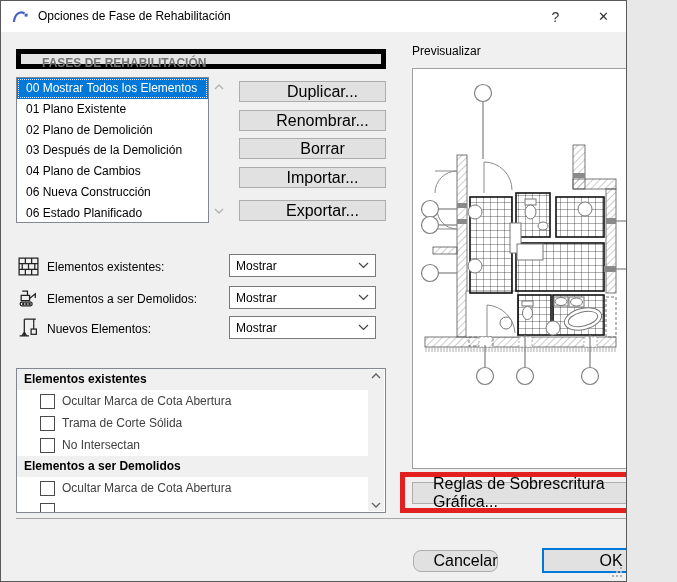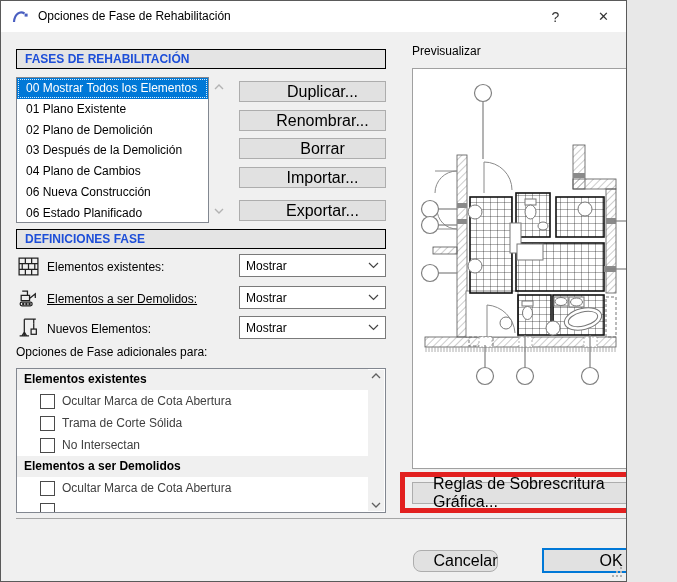--- a/index.html
+++ b/index.html
@@ -3,30 +3,30 @@
 <meta charset="utf-8">
 <style>
   html,body{margin:0;padding:0;background:#e8e8e8;font-family:"Liberation Sans",sans-serif;}
   .win{position:relative;width:627px;height:582px;background:#f0f0f0;border:1px solid #5a5a5a;box-sizing:border-box;overflow:hidden;}
   .titlebar{position:absolute;left:0;top:0;width:100%;height:31px;background:#ffffff;}
   .title-text{position:absolute;left:37px;top:8px;font-size:12px;color:#000;white-space:nowrap;}
   .title-icon{position:absolute;left:11px;top:7px;width:18px;height:16px;}
   .tb-btn{position:absolute;top:0;width:45px;height:31px;display:flex;align-items:center;justify-content:center;font-size:14px;color:#333;cursor:default;}
   .tb-help{right:48px;}
   .tb-close{right:0;font-size:13px;}
-  .sec-header{position:absolute;left:15px;width:370px;height:20px;background:#e4e4e4;border:1px solid #000000;box-sizing:border-box;font-size:12px;font-weight:bold;line-height:18px;padding-left:8px;color:#1d4ed8;}
+  .sec-header{position:absolute;left:15px;width:370px;height:20px;background:#e4e4e4;border:5px solid #000000;box-sizing:border-box;font-size:12px;font-weight:bold;line-height:18px;padding-left:21px;color:#737373;}
   .phase-list{position:absolute;left:15px;top:76px;width:193px;height:146px;background:#fff;border:1px solid #828790;box-sizing:border-box;overflow:hidden;}
   .phase-item{height:20.8px;line-height:20.8px;font-size:12px;padding-left:9px;white-space:nowrap;color:#000;}
   .phase-item.sel{background:#0078d7;color:#fff;outline:1px dotted rgba(255,255,255,.85);outline-offset:-2px;}
   .scroll-arrow{position:absolute;width:16px;height:14px;display:flex;align-items:center;justify-content:center;}
   .btn{position:absolute;background:#e1e1e1;border:1px solid #adadad;box-sizing:border-box;font-size:16px;display:flex;align-items:center;justify-content:center;color:#000;cursor:default;padding-left:20px;}
   .side-btn{left:238px;width:147px;height:21px;}
   .def-icon{position:absolute;left:16px;width:23px;height:23px;}
   .def-label{position:absolute;left:46px;font-size:12px;color:#000;white-space:nowrap;}
-  .combo{position:absolute;left:238px;width:147px;height:23px;background:#fff;border:1px solid #7a7a7a;box-sizing:border-box;font-size:12px;display:flex;align-items:center;padding-left:6px;color:#000;}
+  .combo{position:absolute;left:228px;width:147px;height:23px;background:#fff;border:1px solid #7a7a7a;box-sizing:border-box;font-size:12px;display:flex;align-items:center;padding-left:6px;color:#000;}
   .combo .chev{position:absolute;right:6px;top:7px;}
   .plain-label{position:absolute;font-size:12px;color:#000;white-space:nowrap;}
   .opts{position:absolute;left:15px;top:367px;width:370px;height:145px;background:#fff;border:1px solid #828790;box-sizing:border-box;overflow:hidden;}
   .opt-head{height:21px;line-height:21px;font-weight:bold;background:#f0f0f0;padding-left:7px;font-size:12px;width:calc(100% - 17px);box-sizing:border-box;color:#000;}
   .opt-item{height:22px;display:flex;align-items:center;padding-left:23px;font-size:12px;width:calc(100% - 17px);box-sizing:border-box;white-space:nowrap;color:#404040;}
   .cb{width:13px;height:13px;border:1px solid #4a4a4a;background:#fff;margin-right:7px;flex:none;}
   .opts-scroll{position:absolute;top:1px;right:1px;width:16px;height:141px;background:#f0f0f0;display:flex;flex-direction:column;justify-content:space-between;align-items:center;padding:3px 0;box-sizing:border-box;}
   .preview-box{position:absolute;left:411px;top:67px;width:255px;height:401px;background:#fff;border:1px solid #a0a0a0;box-sizing:border-box;}
   .red-box{position:absolute;left:399px;top:471px;width:276px;height:41px;border:5px solid #e2201f;box-sizing:border-box;}
   .rules-btn{left:411px;top:481px;width:253px;height:22px;}
@@ -72,21 +72,20 @@
         <polyline points="1,1 5,5 9,1" fill="none" stroke="#b3b3b3" stroke-width="1.4"></polyline>
       </svg>
   </div>
 
   <div class="btn side-btn" style="top:80px;">Duplicar...</div>
   <div class="btn side-btn" style="top:109px;">Renombrar...</div>
   <div class="btn side-btn" style="top:137px;">Borrar</div>
   <div class="btn side-btn" style="top:166px;">Importar...</div>
   <div class="btn side-btn" style="top:199px;">Exportar...</div>
 
-  <div class="sec-header" style="top:228px;">DEFINICIONES FASE</div>
 
   <svg class="def-icon" style="top:253px;" viewBox="0 0 22 22">
     <path d="M2 4h18v16H2z M2 9.3h18 M2 14.6h18 M8 4v5.3 M14 4v5.3 M5 9.3v5.3 M11 9.3v5.3 M17 9.3v5.3 M8 14.6v5.4 M14 14.6v5.4" fill="none" stroke="#222" stroke-width="1.2"></path>
   </svg>
   <span class="def-label" style="top:259px;">Elementos existentes:</span>
   <div class="combo" style="top:253px;">
     <span>Mostrar</span>
     <svg class="chev" width="11" height="7" viewBox="0 0 11 7">
         <polyline points="1,1 5.5,5.5 10,1" fill="none" stroke="#444" stroke-width="1.2"></polyline>
       </svg>
@@ -94,21 +93,21 @@
 
   <svg class="def-icon" style="top:285px;" viewBox="0 0 22 22">
     <g fill="none" stroke="#222" stroke-width="1.2">
       <path d="M4 9h8v5H4z M5 5h5v4H5 M12 12l5.5-4.5v4"></path>
       <rect x="3" y="15.5" width="11.5" height="3.5" rx="1.7"></rect>
       <circle cx="6" cy="17.2" r="0.6"></circle>
         <circle cx="9" cy="17.2" r="0.6"></circle>
         <circle cx="12" cy="17.2" r="0.6"></circle>
     </g>
   </svg>
-  <span class="def-label" style="top:291px;text-decoration:underline;">Elementos a ser Demolidos:</span>
+  <span class="def-label" style="top:291px;">Elementos a ser Demolidos:</span>
   <div class="combo" style="top:285px;">
     <span>Mostrar</span>
     <svg class="chev" width="11" height="7" viewBox="0 0 11 7">
         <polyline points="1,1 5.5,5.5 10,1" fill="none" stroke="#444" stroke-width="1.2"></polyline>
       </svg>
   </div>
 
   <svg class="def-icon" style="top:315px;" viewBox="0 0 22 22">
     <g fill="none" stroke="#222" stroke-width="1.2">
       <path d="M7 3h11 M7 3v16 M2.5 19h9 M4.8 19l2.2-3.5 M9.2 19 L7 15.5 M16 3v4.5"></path>
@@ -117,21 +116,20 @@
     </g>
   </svg>
   <span class="def-label" style="top:321px;">Nuevos Elementos:</span>
   <div class="combo" style="top:315px;">
     <span>Mostrar</span>
     <svg class="chev" width="11" height="7" viewBox="0 0 11 7">
         <polyline points="1,1 5.5,5.5 10,1" fill="none" stroke="#444" stroke-width="1.2"></polyline>
       </svg>
   </div>
 
-  <span class="plain-label" style="left:15px;top:344px;">Opciones de Fase adicionales para:</span>
 
   <div class="opts">
     <div class="opt-head">Elementos existentes</div>
     <div class="opt-item">
       <span class="cb"></span>
       <span>Ocultar Marca de Cota Abertura</span>
     </div>
     <div class="opt-item">
       <span class="cb"></span>
       <span>Trama de Corte Sólida</span>

